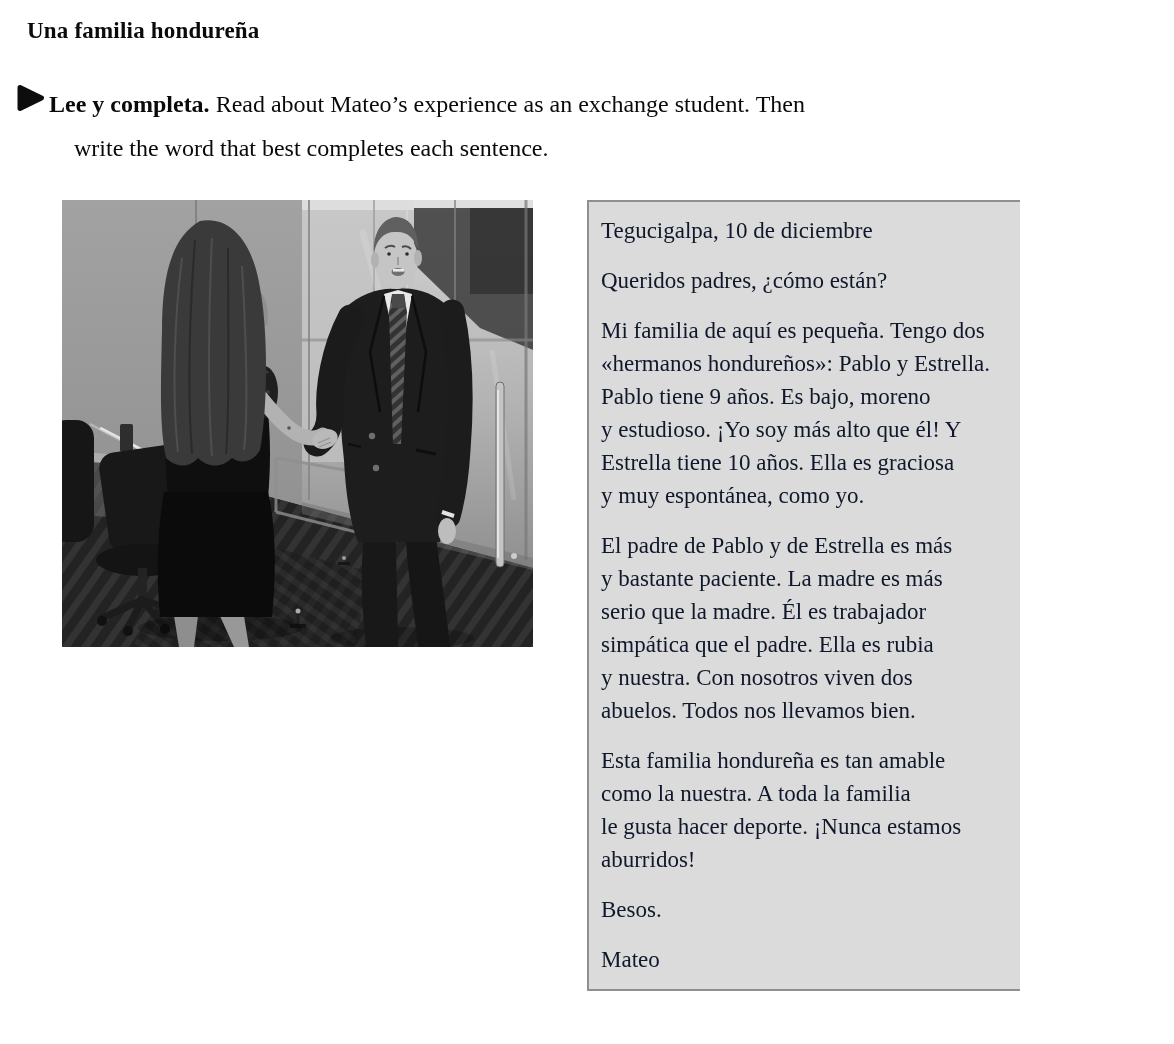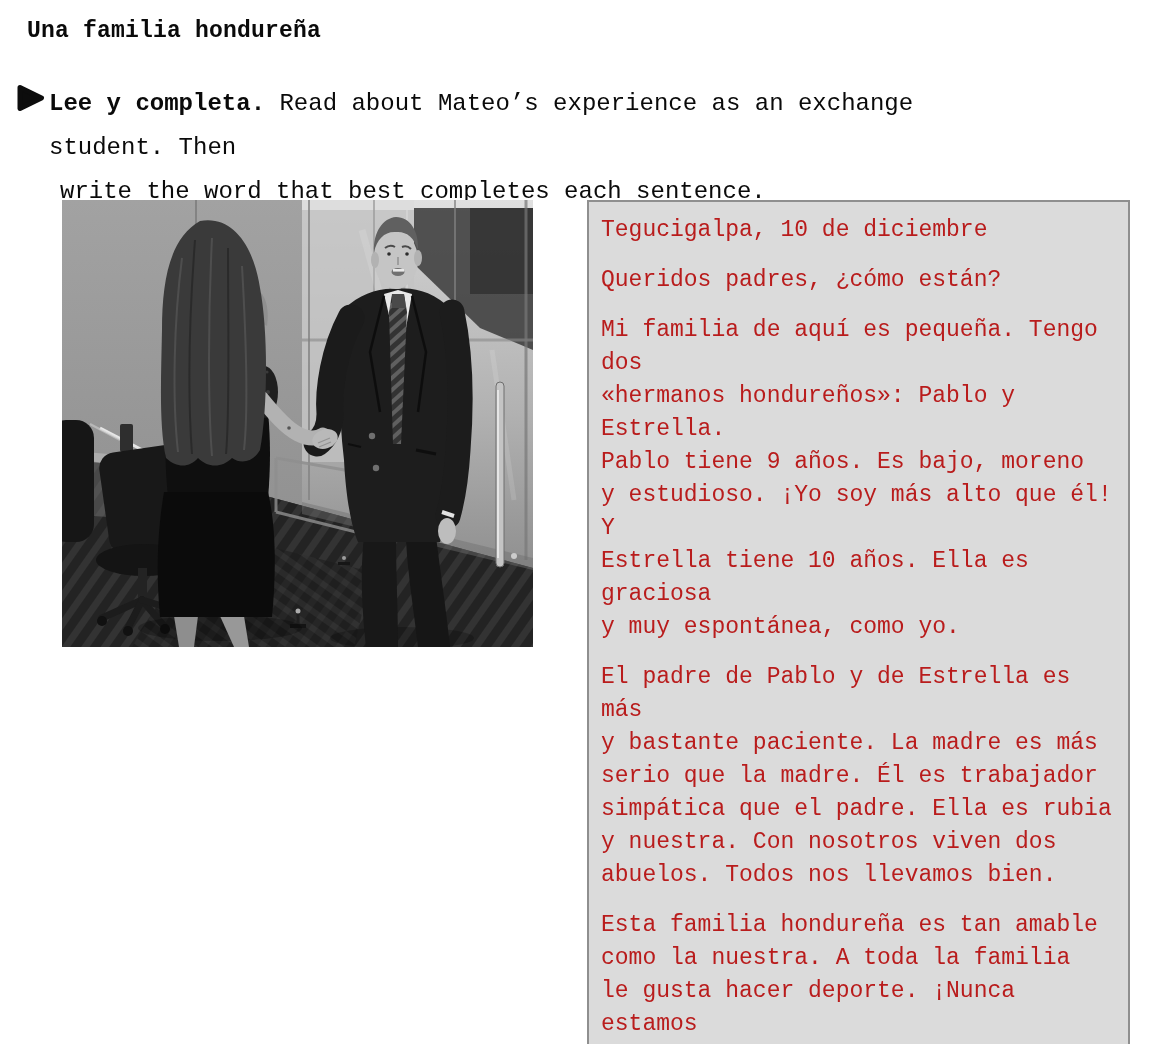--- a/index.html
+++ b/index.html
@@ -1,40 +1,40 @@
 <!DOCTYPE html>
 <html><head>
 <meta charset="utf-8">
 <style>
   html,body{margin:0;padding:0;background:#ffffff;}
   .page{
-    position:relative;width:1174px;height:1044px;background:#ffffff;overflow:hidden;
-    font-family:Liberation Mono, monospace;color:#0a0a0a;
+    position:relative;width:1020px;height:1044px;background:#ffffff;overflow:hidden;
+    font-family:Liberation Serif, serif;color:#0a0a0a;
   }
   .page-title{
     position:absolute;left:27px;top:18px;
     font-size:23px;font-weight:bold;letter-spacing:.2px;
   }
   .activity-marker{position:absolute;left:15px;top:83px;width:30px;height:30px;}
   .activity-text{
     position:absolute;left:49px;top:82px;width:990px;
     font-size:24px;line-height:44px;
   }
   .activity-text b{font-weight:bold;}
-  .instr-line2{display:block;margin-left:11px;}
+  .instr-line2{display:block;margin-left:25px;}
   .photo-frame{
     position:absolute;left:62px;top:200px;width:471px;height:447px;
     background:#9a9a9a;overflow:hidden;
   }
   .photo-frame svg{display:block;}
   .letter-card{
     position:absolute;left:587px;top:200px;width:543px;min-height:791px;
     box-sizing:border-box;background:#dbdbdb;border:2px solid #8f8f8f;
     padding:12px 14px 10px 12px;
-    font-size:23px;line-height:33px;color:#b91c1c;
+    font-size:23px;line-height:33px;color:#0f172a;
   }
   .letter-card p{margin:17px 0 0 0;}
   .letter-card p:first-child{margin-top:0;}
   .ln{display:block;}
 </style>
 </head>
 <body>
 
 <div class="page">
 

